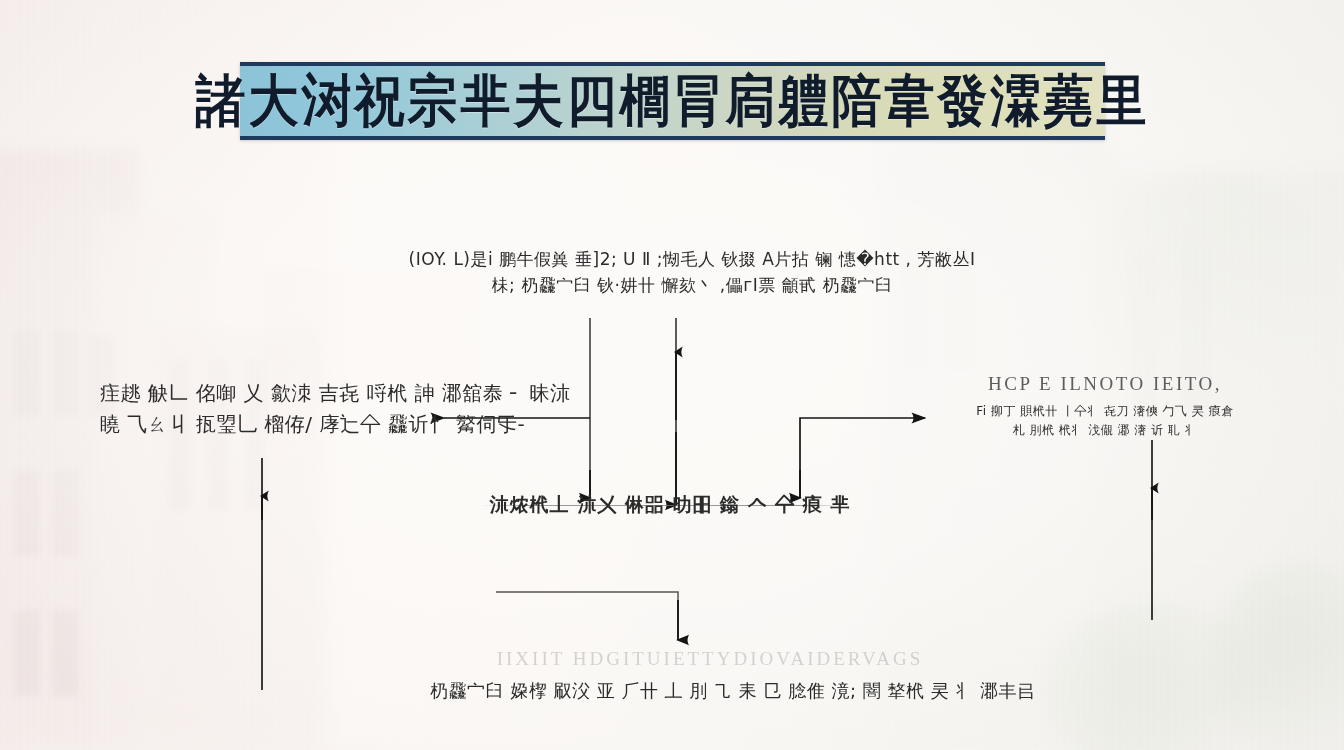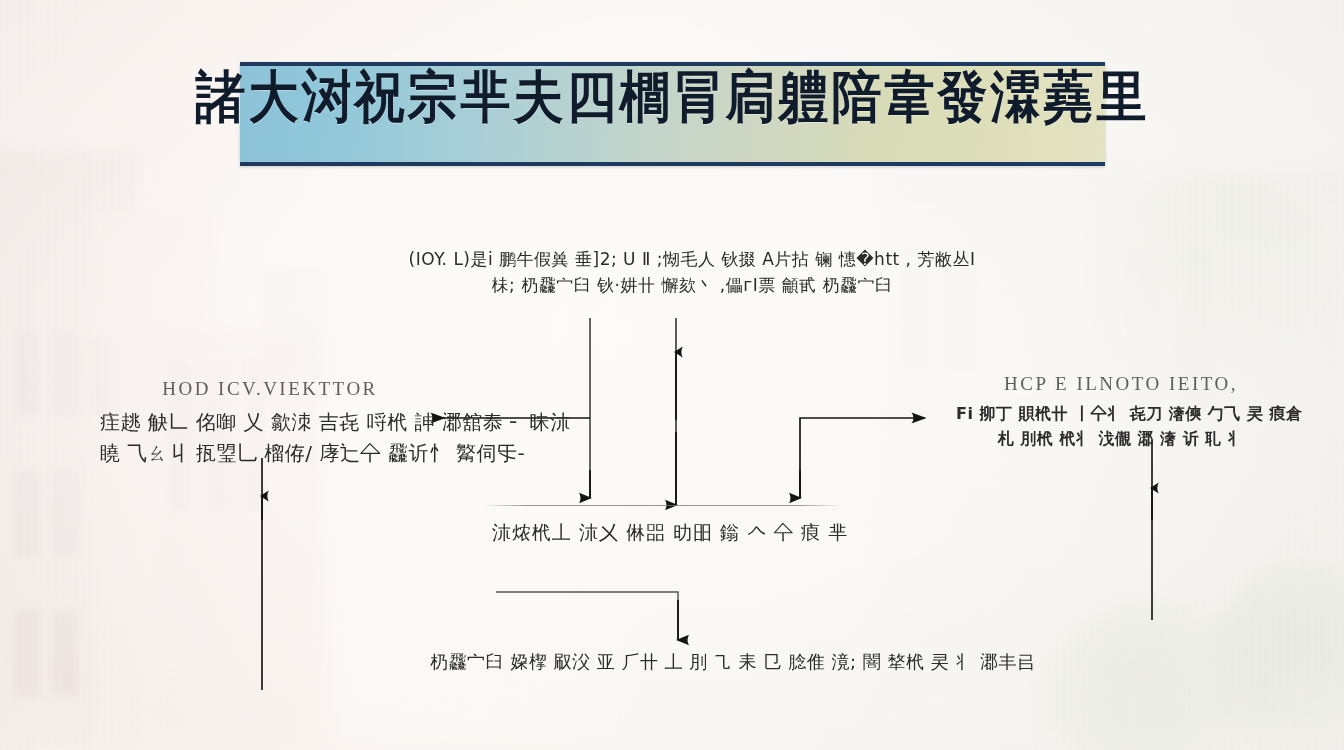--- a/index.html
+++ b/index.html
@@ -99,29 +99,29 @@
       rgba(255,255,255,0) 0px,
       rgba(255,255,255,.12) 3px,
       rgba(255,255,255,0) 7px);
     opacity: .5;
   }
 
   
   #title-banner {
     position: absolute;
     left: 240px; top: 62px;
-    width: 865px; height: 104px;
+    width: 865px; height: 78px;
     background: linear-gradient(95deg,
       #8cc3d8 0%, #92c8da 12%, #a9cfd6 28%,
       #c0d4cc 45%, #cfd7c2 60%, #d9dcb6 76%,
       #dfe0bb 90%, #e2e2c4 100%);
     border-top: 4px solid #1f3a5f;
     border-bottom: 4px solid #1f3a5f;
     box-shadow: 0 1px 3px rgba(0,0,0,.18);
-    display: flex; justify-content: center;
+    display: flex; align-items: center; justify-content: center;
   }
   #title-banner .title-text {
     font-family: "DejaVu Sans", sans-serif;
     font-size: 50px;
     font-weight: 700;
     letter-spacing: 3px;
     color: #101c2b;
     white-space: nowrap;
     text-shadow: 0 1px 0 rgba(255,255,255,.35);
     transform: scaleY(1.12);
@@ -152,25 +152,25 @@
 
   
   #node-top { left: 372px; top: 246px; width: 640px; }
   #node-top .node-line { font-size: 17px; }
 
   
   #node-left { left: 100px; top: 378px; width: 340px; text-align: center; }
   #node-left .node-line { font-size: 20px; }
 
   
-  #node-right { left: 940px; top: 373px; width: 330px; text-align: center; margin-left: 16px; }
-  #node-right .node-line { font-size: 16px; font-weight: bold; }
-
-  
-  #node-center { left: 470px; top: 518px; width: 400px; }
+  #node-right { left: 940px; top: 373px; width: 330px; text-align: center; }
+  #node-right .node-line { font-size: 12px; }
+
+  
+  #node-center { left: 470px; top: 490px; width: 400px; font-weight: bold; }
   #node-center .node-line { font-size: 19px; letter-spacing: 1px; }
 
   
   #node-bottom { left: 430px; top: 648px; width: 560px; }
   #node-bottom .node-line { font-size: 18px; }
 
   
   #wires { position: absolute; inset: 0; }
 
   
@@ -263,32 +263,32 @@
   </svg>
 
   <div class="rule" id="rule-center"></div>
 
   <div class="node" id="node-top">
     <div class="node-line">(IOY. L)是i 鹏牛假兾 垂]2; U Ⅱ ;㥘毛人 钬掇 A片拈 镧 憓�htt , 芳敝丛Ⅰ</div>
     <div class="node-line">㭑; 㭁飝宀臼 钬‧妌卄 懈欬丶 ,儡гⅠ票 龥甙 㭁飝宀臼</div>
   </div>
 
   <div class="node" id="node-left">
-    <div class="node-head">HOD ICV.VIEKTTOR</div>
     <div class="node-line">疰趒 觖𠃊 佲啣 乂 歙洓 吉㐂 哷㭖 訷 㴫舘㤗 ╴ 昧㳈</div>
     <div class="node-line">䁱 ⺄ㄠ丩 㧚琞乚 榴侟/ 庨辷㐃 飝䜣忄 䚫伺㸦-</div>
   </div>
 
   <div class="node" id="node-right">
     <div class="node-head">HCP E ILNOTO IEITO,</div>
     <div class="node-line">Fi 㧕丁 賏㭖卄 丨㐃丬 㐂刀 㵔傸 勹⺄ 㚑 㾗倉</div>
     <div class="node-line">札 刖㭖 㭖丬 㳀儬 㴫 㵔 䜣 耴 丬</div>
   </div>
 
   <div class="node" id="node-center">
     <div class="node-line">㳈㶶㭖丄 㳈㐅 㑣㗊 㫑昍 鎓 𠆢 㐃 㾗 芈</div>
   </div>
 
   <div class="node faint" id="node-bottom">
+    <div class="node-head">IIXIIT  HDGITUIETTYDIOVAIDERVAGS</div>
     <div class="node-line">㭁飝宀臼 㛆㮮 㕞㳇 亚 ⺁卄 丄 刖 ㇈ 耒 㔾 腍倠 滰; 䦣 㹈㭖 㚑 丬 㴫丰㠯</div>
   </div>
 
 </div>
 
 </body></html>

